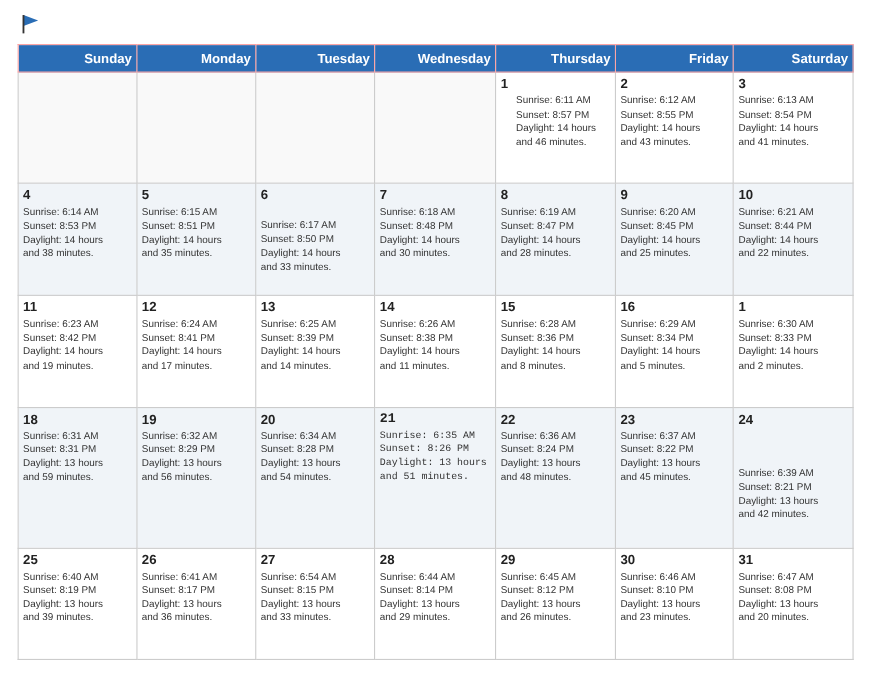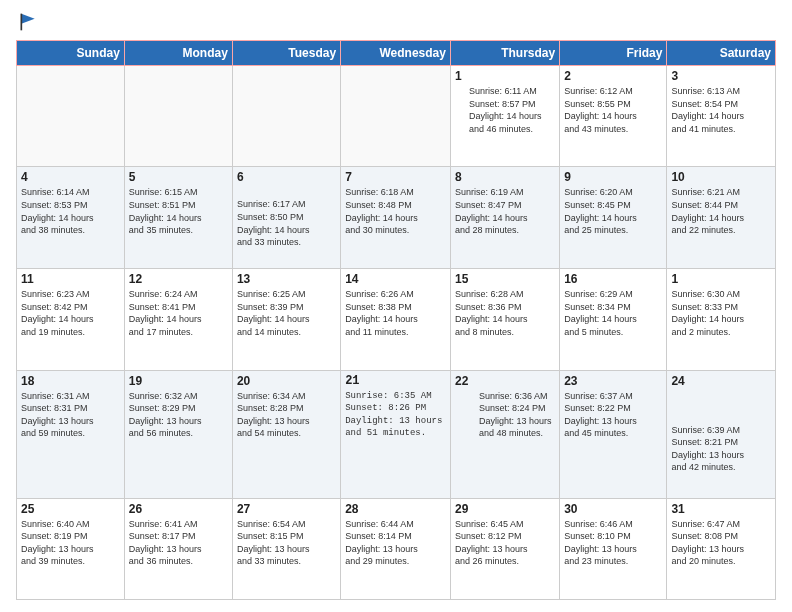--- a/index.html
+++ b/index.html
@@ -279,21 +279,21 @@
           </td>
           <td style="background: rgb(240, 244, 248); font-family: Liberation Mono, monospace;">
             <span class="day-number">21</span>
             <div class="day-info" style="white-space: pre-line;">Sunrise: 6:35 AM
 Sunset: 8:26 PM
 Daylight: 13 hours
 and 51 minutes.</div>
           </td>
           <td style="background: rgb(240, 244, 248);">
             <span class="day-number">22</span>
-            <div class="day-info" style="white-space: pre-line; margin-left: 24px;">Sunrise: 6:36 AM
+            <div class="day-info" style="white-space: pre-line;">Sunrise: 6:36 AM
 Sunset: 8:24 PM
 Daylight: 13 hours
 and 48 minutes.</div>
           </td>
           <td style="background: rgb(240, 244, 248);">
             <span class="day-number">23</span>
             <div class="day-info" style="white-space: pre-line;">Sunrise: 6:37 AM
 Sunset: 8:22 PM
 Daylight: 13 hours
 and 45 minutes.</div>

